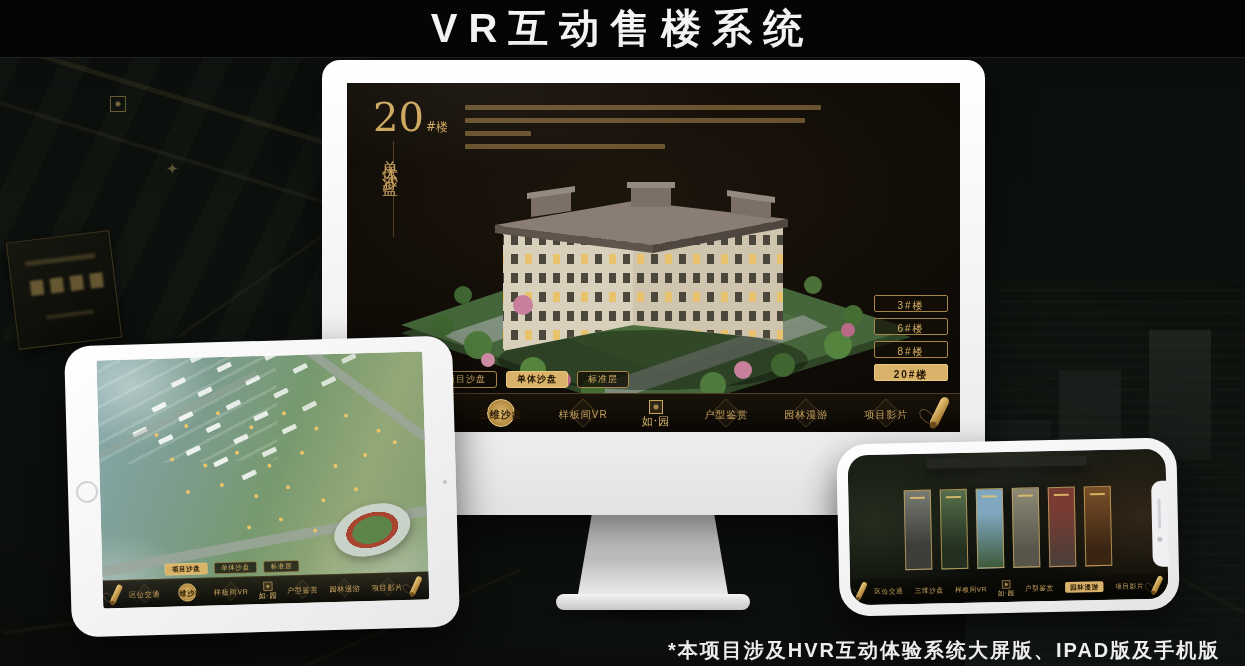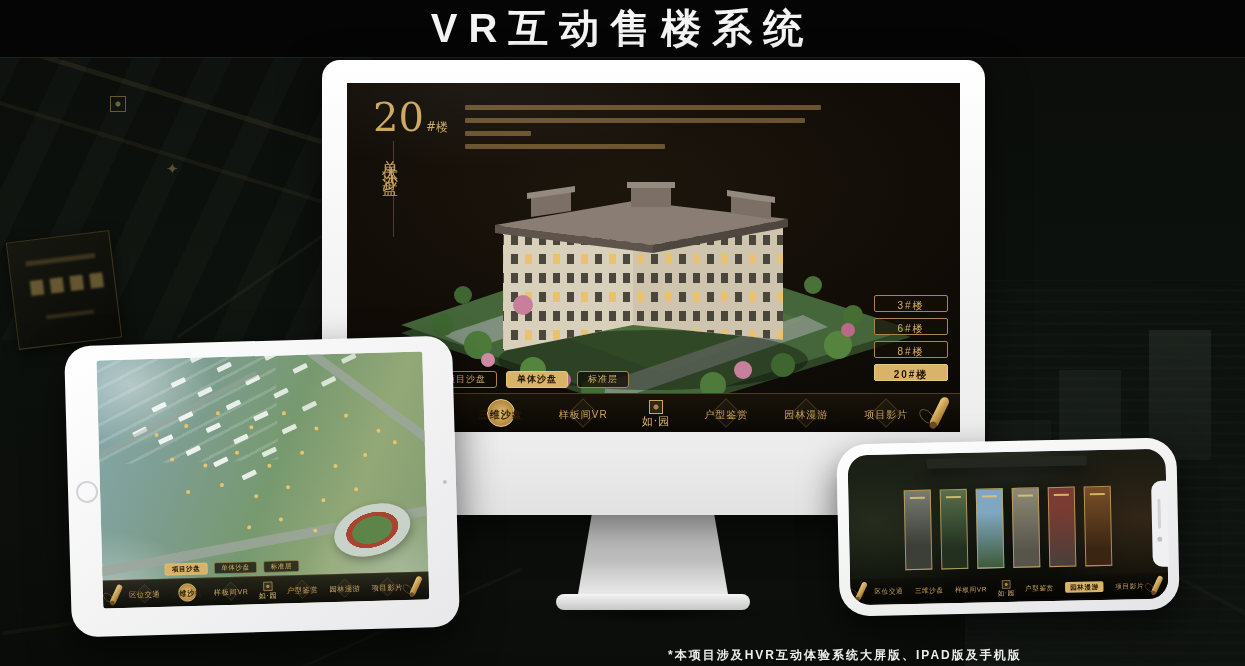--- a/index.html
+++ b/index.html
@@ -178,21 +178,21 @@
   .ph-bar{height:40px;display:flex;align-items:center;justify-content:space-between;padding:0 14px;
     background:linear-gradient(180deg,rgba(15,12,7,.55),rgba(5,4,2,.85));}
   .ph-bar .nav-it .nav-t{font-size:11px;}
   .ph-bar .nav-it.active .nav-t{background:#d9b36a;color:#241805;padding:3px 8px;border-radius:3px;font-weight:700;}
   .ph-bar .logo .logo-t{font-size:11px;}
   .ph-notch{position:absolute;right:10px;top:50%;transform:translateY(-50%);width:16px;height:86px;
     background:#f0f0f2;border-radius:10px 0 0 10px;z-index:2;}
   .ph-notch .slit{position:absolute;left:6px;top:18px;width:3px;height:30px;border-radius:2px;background:#d2d2d6;}
   .ph-notch .dot{position:absolute;left:5px;top:56px;width:5px;height:5px;border-radius:50%;background:#bfc1c5;}
   
-  .footnote{position:absolute;left:668px;bottom:2px;z-index:7;color:#ededed;font-size:12px;
+  .footnote{position:absolute;left:668px;bottom:2px;z-index:7;color:#ededed;font-size:20px;
     font-weight:600;letter-spacing:2px;}
 </style>
 </head>
 <body>
 
 <div class="stage">
 
   <div class="bg-map-tl"></div>
   <div class="bg-road r1"></div>
   <div class="bg-road r2"></div>

